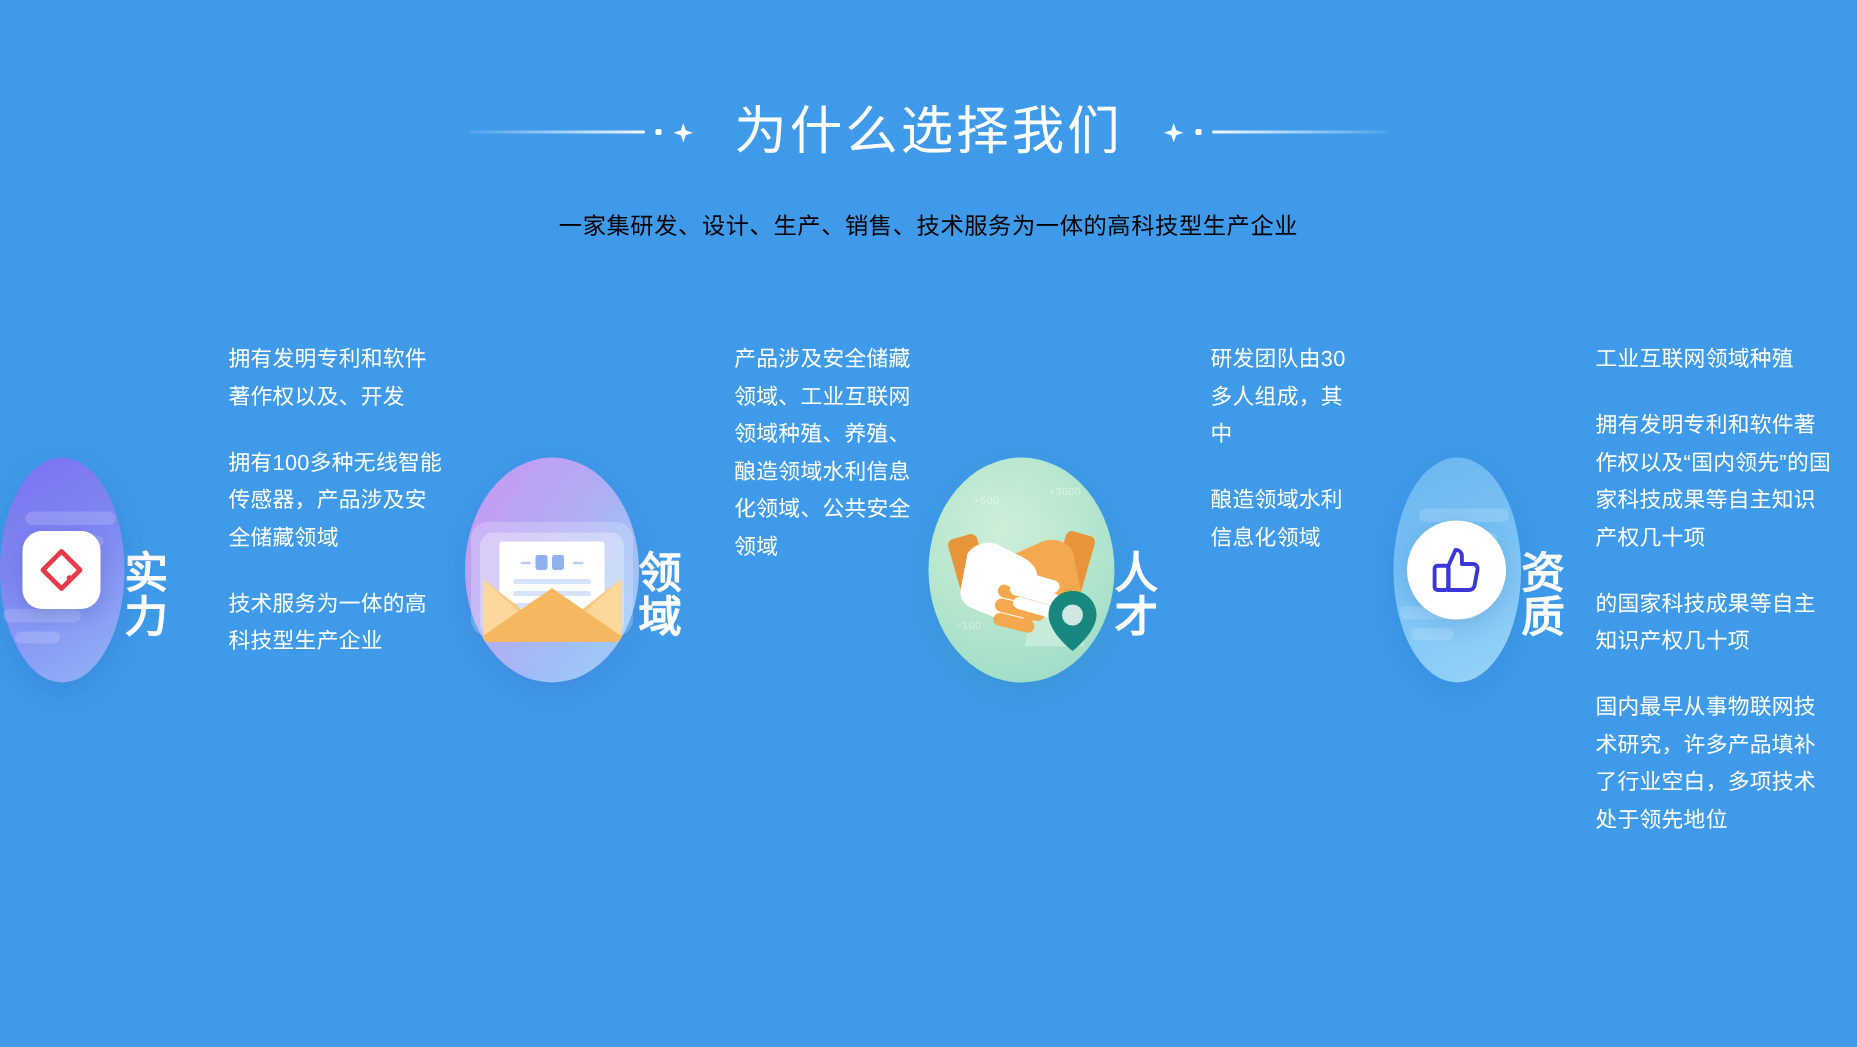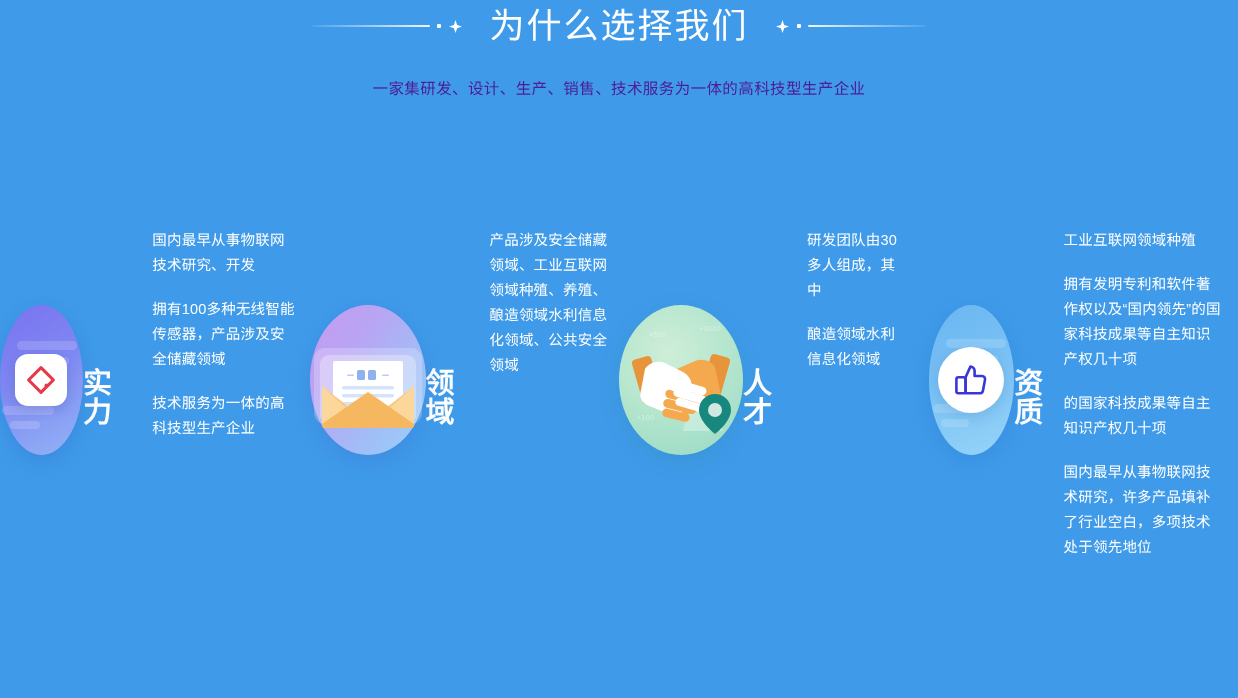--- a/index.html
+++ b/index.html
@@ -14,20 +14,21 @@
   body {
     background: #3f9bea;
     font-family: "Liberation Sans", "DejaVu Sans", sans-serif;
     color: #ffffff;
     position: relative;
   }
 
   
   .header {
     width: 100%;
+    padding-top: 62px;
     text-align: center;
   }
 
   .title-row {
     display: flex;
     align-items: center;
     justify-content: center;
     gap: 0;
     height: 52px;
   }
@@ -77,21 +78,21 @@
     color: #ffffff;
     padding: 0 26px;
     white-space: nowrap;
     line-height: 1.2;
   }
 
   .subtitle {
     margin-top: 24px;
     font-size: 15.5px;
     font-weight: 400;
-    color: #4c1d95;
+    color: #000000;
     letter-spacing: 0.4px;
   }
 
   
   .features {
     position: absolute;
     top: 200px;
     left: 0;
     width: 1238px;
     display: flex;
@@ -280,21 +281,21 @@
         <svg width="34" height="34" viewBox="0 0 34 34" aria-hidden="true">
           <g fill="none" stroke="#e8394a" stroke-width="3.1" stroke-linecap="round" stroke-linejoin="round">
             <path d="M17 4.6 29.4 17 17 29.4 4.6 17Z"></path>
           </g>
           <circle cx="22.4" cy="22.4" r="1.9" fill="#e8394a"></circle>
         </svg>
       </span>
     </div>
     <h2 class="col-heading">实力</h2>
     <div class="col-body">
-      <p>国内最早从事物联网技术研究、开发</p>
+      <p>拥有发明专利和软件著作权以及、开发</p>
       <p>拥有100多种无线智能传感器，产品涉及安全储藏领域</p>
       <p>技术服务为一体的高科技型生产企业</p>
     </div>
   </div>
 
   <div class="feature-col col-2">
     <div class="icon-wrap">
       <span class="circle-base c2-circle"></span>
       <span class="envelope">
         <svg viewBox="0 0 116 104" aria-hidden="true">

